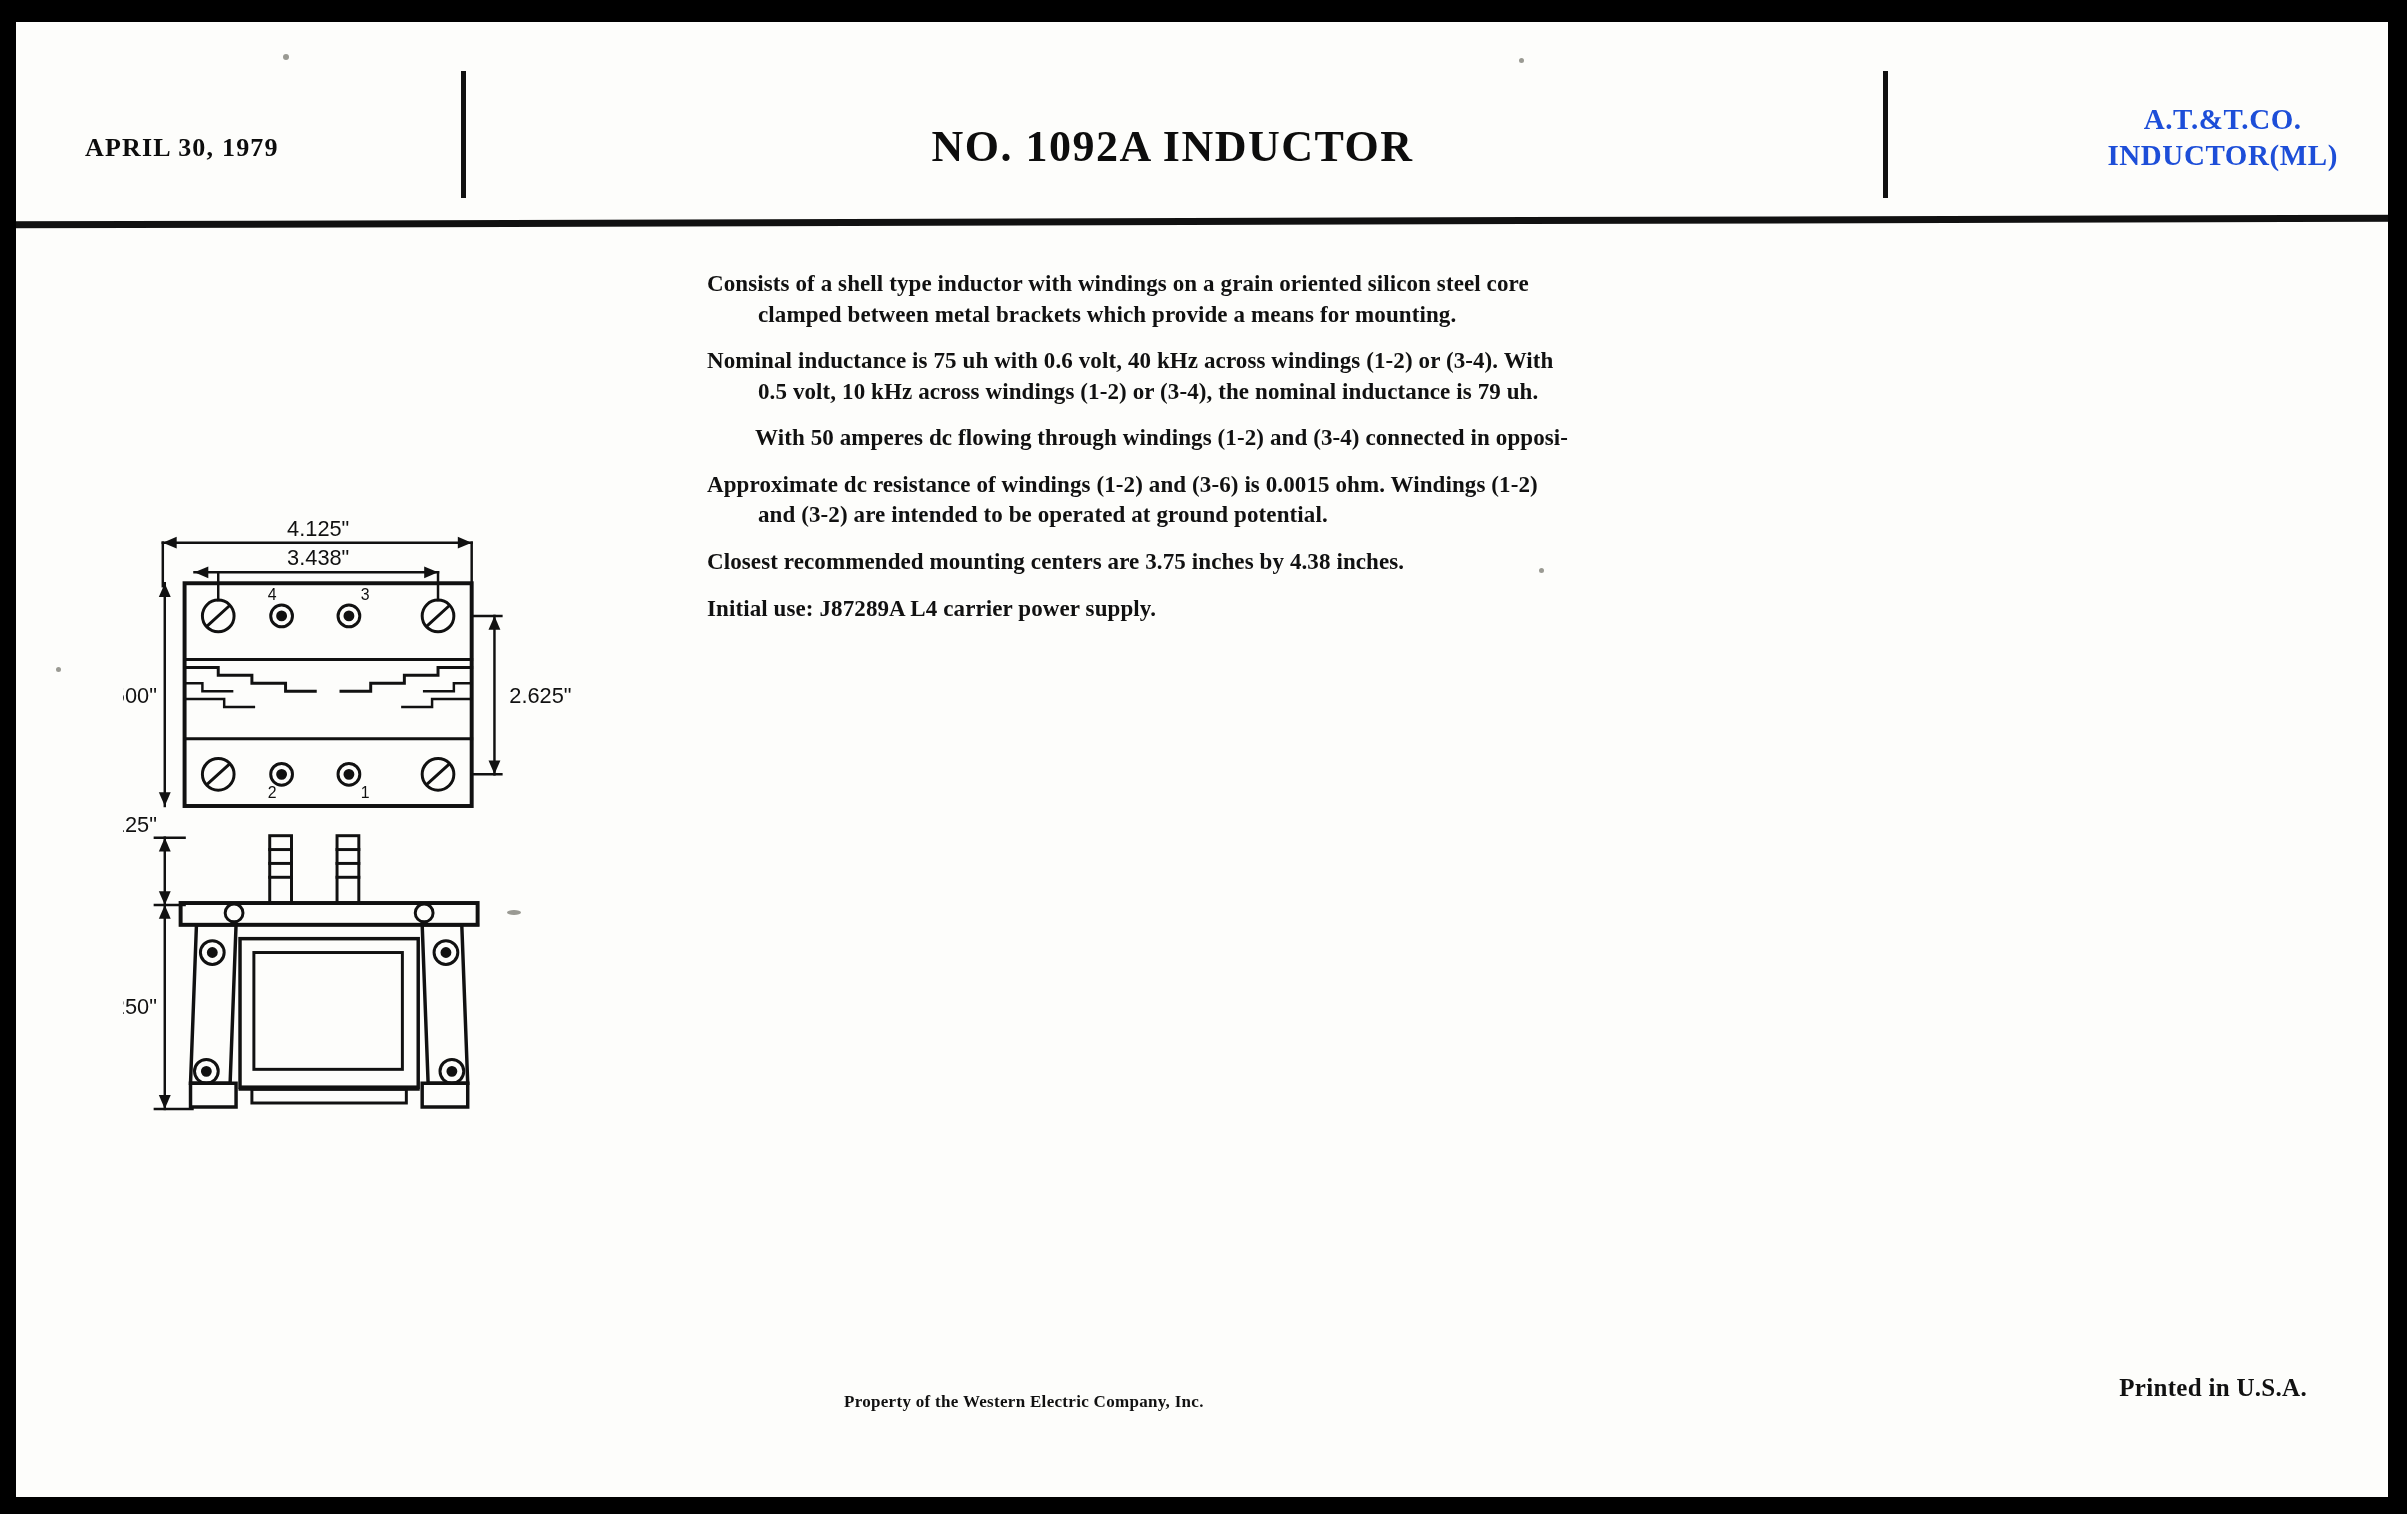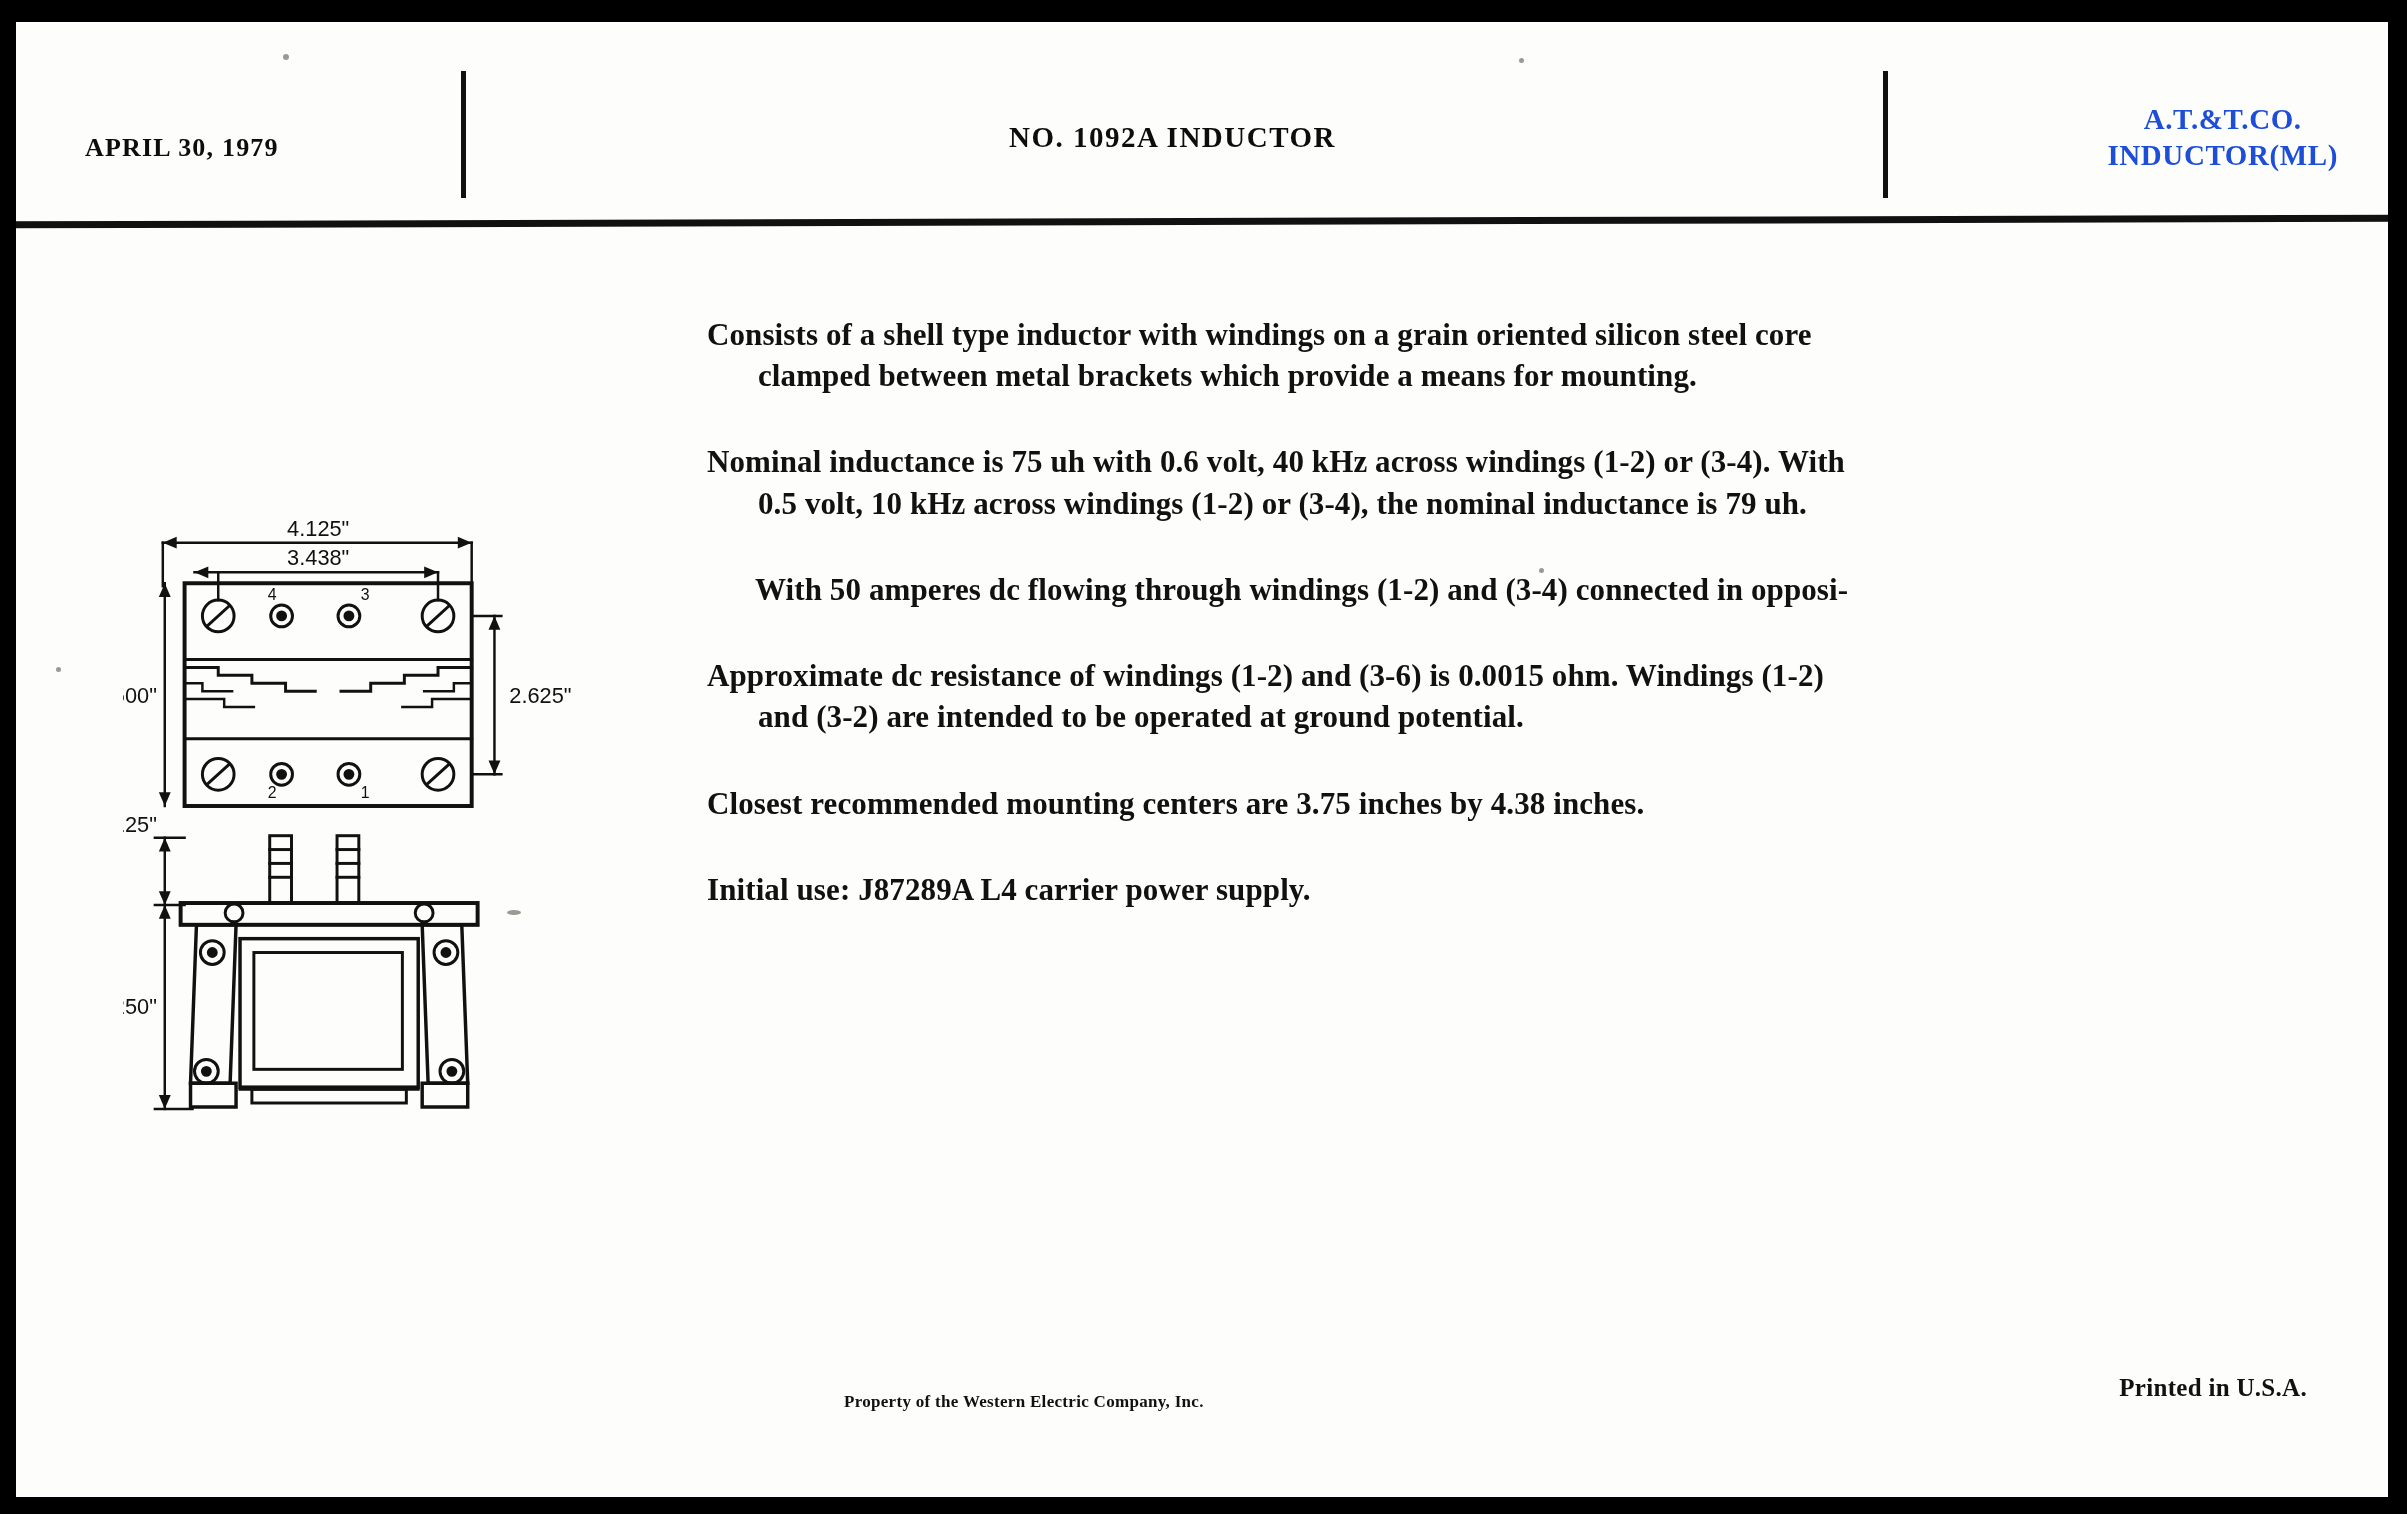--- a/index.html
+++ b/index.html
@@ -62,21 +62,21 @@
     letter-spacing: 1.2px;
     color: #0d0d0d;
     white-space: nowrap;
   }
   .hdr-title {
     position: absolute;
     left: 634px;
     top: 107px;
     width: 1049px;
     text-align: center;
-    font-size: 29px;
+    font-size: 44px;
     font-weight: bold;
     letter-spacing: 1.5px;
     color: #0d0d0d;
     white-space: nowrap;
   }
   .hdr-company {
     position: absolute;
     right: 50px;
     top: 87px;
     text-align: center;
@@ -115,27 +115,26 @@
 
   
   .body-text {
     position: absolute;
     left: 693px;
     top: 255px;
     width: 1525px;
     color: #111;
   }
   .para {
-    font-size: 31px;
+    font-size: 23px;
     line-height: 1.33;
     font-weight: bold;
     letter-spacing: 0.1px;
     margin-bottom: 16px;
     text-indent: 0;
-    margin-top: 45px;
   }
   .para .cont {
     display: block;
     padding-left: 51px;
   }
   .para.indented {
     padding-left: 48px;
   }
   .para.indented .cont {
     padding-left: 0px;

